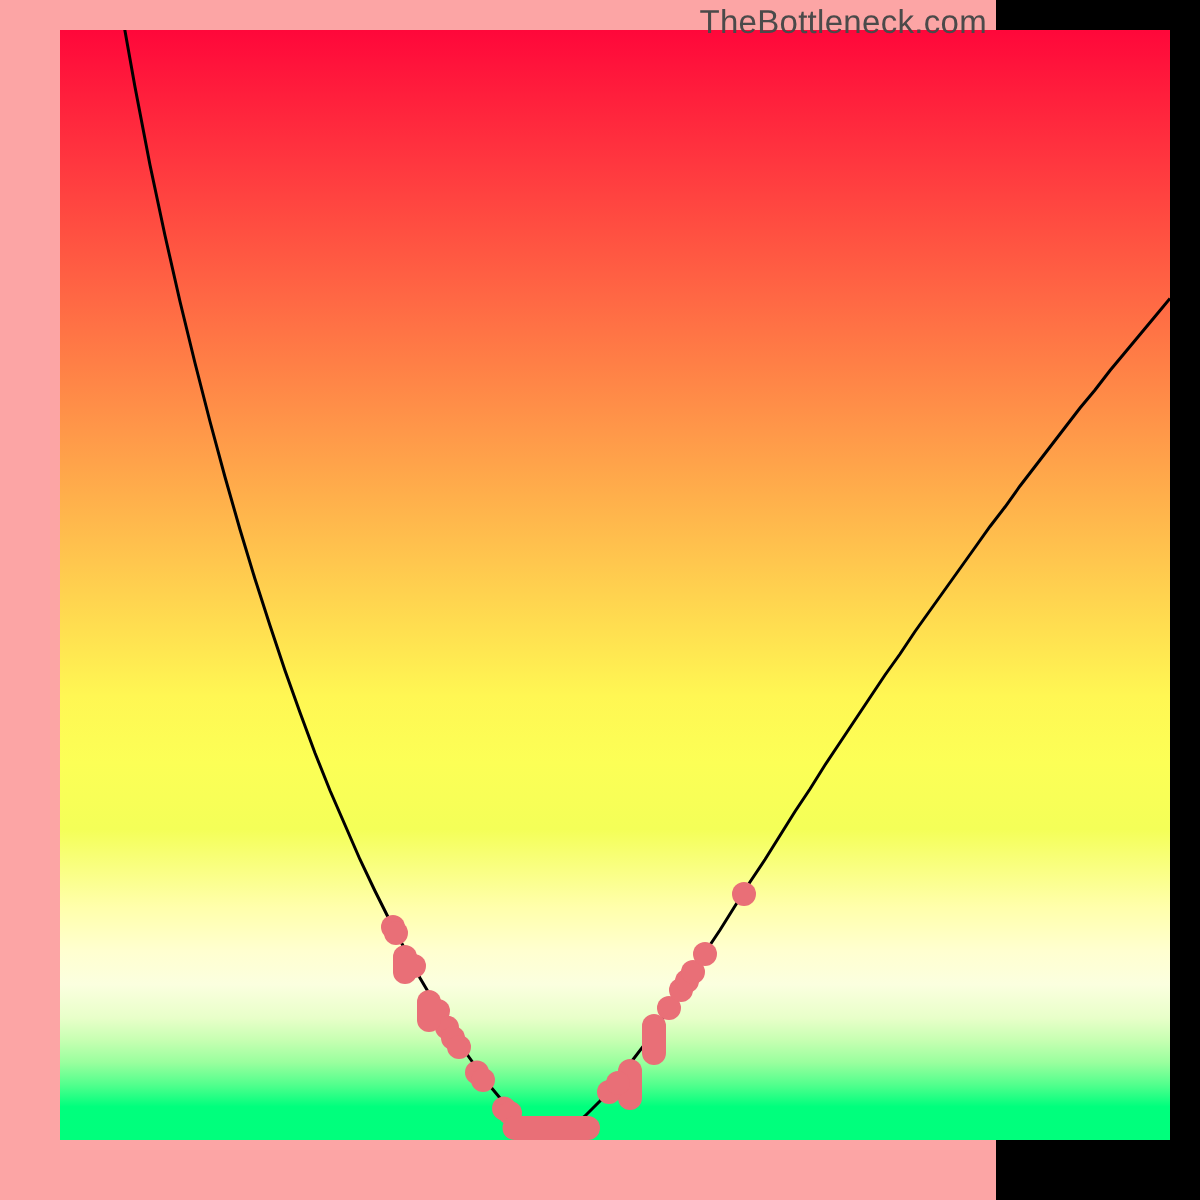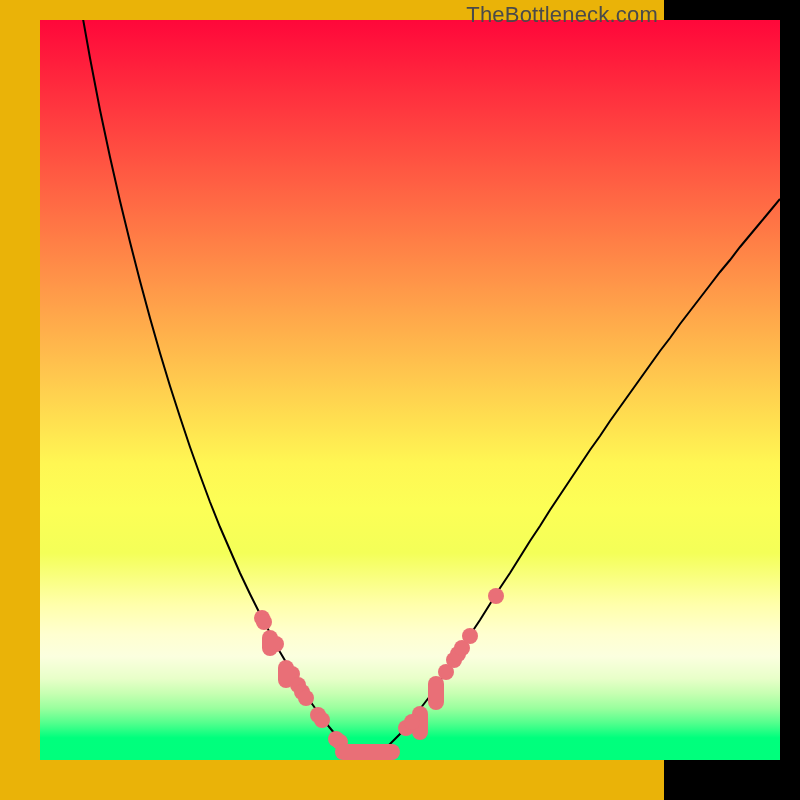--- a/index.html
+++ b/index.html
@@ -1,17 +1,17 @@
 <!DOCTYPE html>
 <html><head>
 <meta charset="utf-8">
 <style>
   * { margin:0; padding:0; box-sizing:border-box; }
   html,body { width:800px; height:800px; overflow:hidden; background:#000; font-family:Arial,Helvetica,sans-serif; }
-  .stage   { position:relative; width:664px; height:800px; background:#eab308; }
+  .stage   { position:relative; width:664px; height:800px; background:#fca5a5; }
   .plot    { position:absolute; left:40px; top:20px; width:740px; height:740px; overflow:hidden; }
   .gradient{
      position:absolute; inset:0;
      background:linear-gradient(to bottom,
         #ff073a 0%,
         #ff1f3c 6%,
         #ff373f 12%,
         #ff4f41 18%,
         #ff6744 24%,
         #ff7f46 30%,

